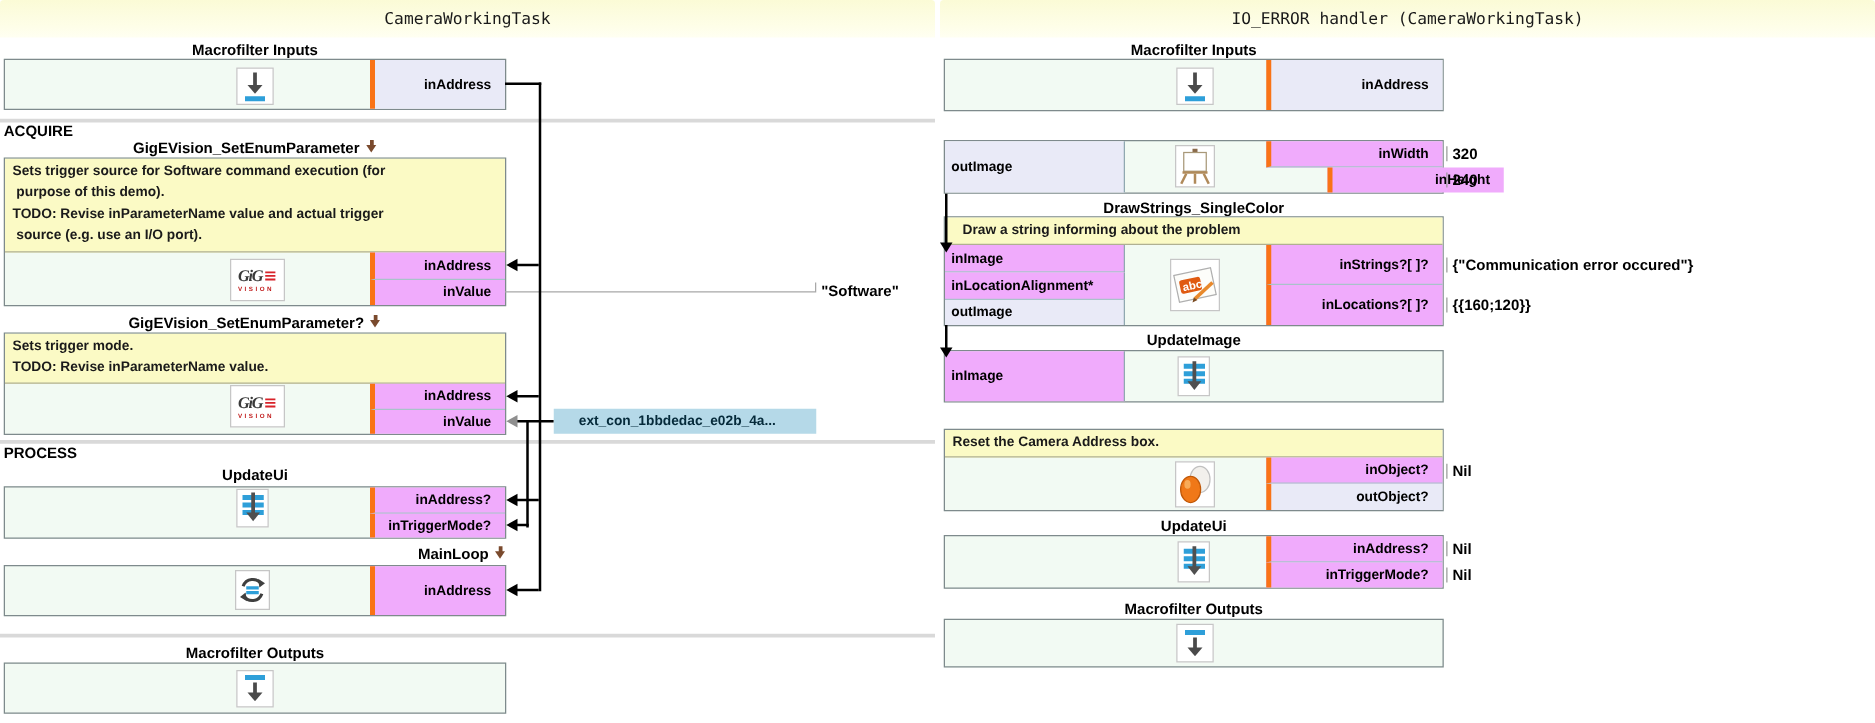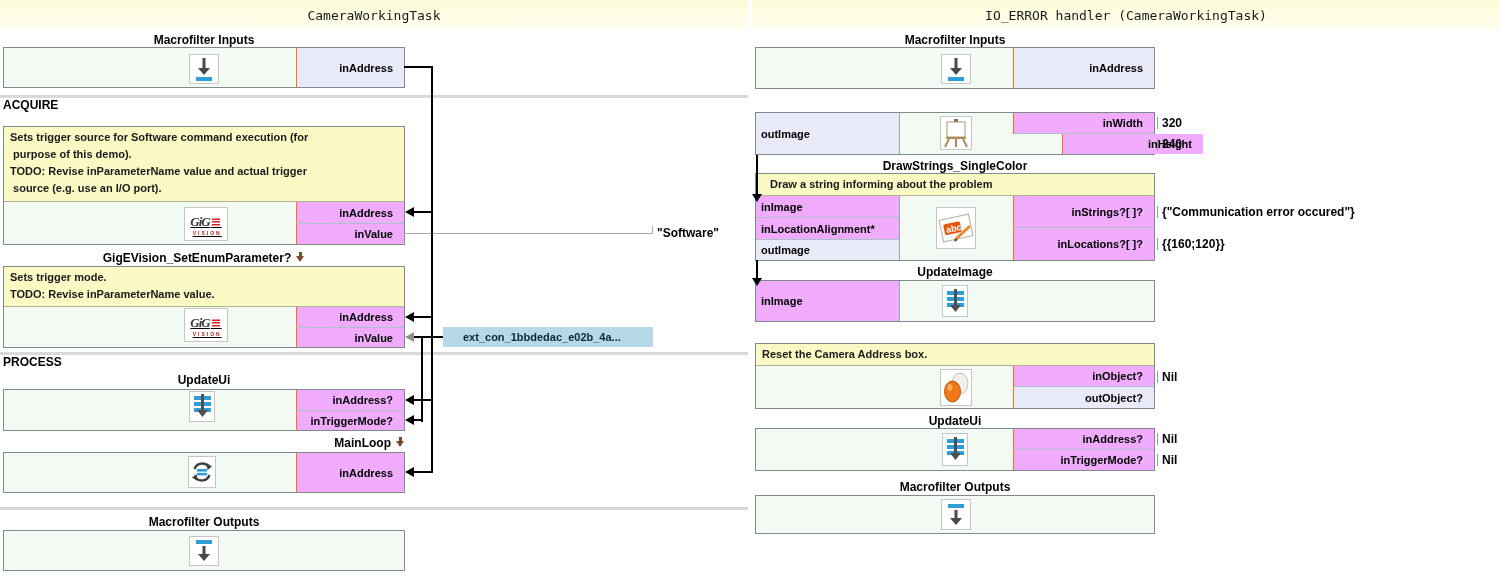--- a/index.html
+++ b/index.html
@@ -12,42 +12,42 @@
   .sec-line{position:absolute;height:3px;background:#D9D9D9;}
   .sec-label{position:absolute;font:bold 12px "Liberation Sans",sans-serif;color:#000;}
   .block{position:absolute;background:#F2FAF3;border:1px solid #7E8A8C;box-sizing:border-box;z-index:1;}
   .comment{position:absolute;background:#FBFAC5;border-bottom:1px solid #B0B092;
            font:bold 11px "Liberation Sans",sans-serif;color:#1a1a1a;
            padding:2px 5px 0 6px;line-height:17px;white-space:pre-wrap;box-sizing:border-box;z-index:2;}
   .port{position:absolute;font:bold 11px "Liberation Sans",sans-serif;color:#000;
         box-sizing:border-box;display:flex;align-items:center;z-index:2;white-space:nowrap;}
   .port.in{background:#f0abfc;}
   .port.out{background:#E9EAF7;}
-  .port.ra{justify-content:flex-end;padding-right:11px;border-left:1px solid #f97316;}
+  .port.ra{justify-content:flex-end;padding-right:11px;border-left:4px solid #f97316;}
   .port.la{justify-content:flex-start;padding-left:5px;border-right:1px solid #90A8B0;}
   .bb{border-bottom:1px solid #A9C2CA;}
   .iconbox{position:absolute;background:#fff;border:1px solid #C6C6C6;box-sizing:border-box;
            display:flex;align-items:center;justify-content:center;z-index:2;}
   .value{position:absolute;font:bold 12px "Liberation Sans",sans-serif;color:#000;white-space:nowrap;z-index:3;}
   .vtick{position:absolute;width:1px;background:#9a9a9a;z-index:3;}
   .wire{position:absolute;background:#000;z-index:5;}
   .gwire{position:absolute;background:#a8a8a8;z-index:4;}
   .arr-l{position:absolute;width:0;height:0;border-top:5px solid transparent;border-bottom:5px solid transparent;
          border-right:9px solid #000;z-index:6;}
   .arr-l.gray{border-right-color:#8f8f8f;}
   .arr-d{position:absolute;width:0;height:0;border-left:5px solid transparent;border-right:5px solid transparent;
          border-top:8px solid #000;z-index:6;}
   .extlabel{position:absolute;background:#B5D9E8;font:bold 11px "Liberation Sans",sans-serif;color:#052A3A;
             line-height:20px;padding-left:20px;box-sizing:border-box;z-index:7;white-space:nowrap;}
   .freeval{position:absolute;font:bold 12px "Liberation Sans",sans-serif;color:#000;z-index:7;white-space:nowrap;}
   .enter-arrow{display:inline-block;position:relative;width:9px;height:11px;margin-left:5px;vertical-align:-1px;}
   .enter-arrow::before{content:"";position:absolute;left:3px;top:0;width:3px;height:5px;background:#7A4A2D;}
   .enter-arrow::after{content:"";position:absolute;left:0;top:4px;width:0;height:0;
        border-left:4.5px solid transparent;border-right:4.5px solid transparent;border-top:6px solid #7A4A2D;}
-  .gige{display:flex;flex-direction:column;align-items:flex-end;line-height:1;text-decoration:underline;}
+  .gige{display:flex;flex-direction:column;align-items:flex-start;line-height:1;}
   .gige .g1 .gt{font:italic bold 13px "Liberation Serif",serif;color:#3a3a3a;letter-spacing:-1px;}
   .gige .g1 .ge{font:bold 13px "DejaVu Sans",sans-serif;color:#D8232A;margin-left:1px;}
   .gige .g2{font:bold 5px "Liberation Sans",sans-serif;color:#C01818;letter-spacing:2px;margin-top:0px;}
 </style>
 </head>
 <body>
 
 <div id="canvas">
 
   <div class="hdr" style="left:0;width:748px;">CameraWorkingTask</div>
@@ -60,20 +60,23 @@
     <svg width="22" height="26" viewBox="0 0 22 26">
       <rect x="9.5" y="2" width="3" height="11" fill="#4a4a4a"></rect>
       <polygon points="5,12 17,12 11,19" fill="#4a4a4a"></polygon>
       <rect x="3" y="21" width="16" height="4" fill="#2E9FD9"></rect>
     </svg>
   </div>
 
   <div class="sec-line" style="left:0;top:95px;width:748px;"></div>
   <div class="sec-label" style="left:3px;top:98px;">ACQUIRE</div>
 
+  <div class="flt-title" style="left:3px;top:111px;width:402px;">
+    <span>GigEVision_SetEnumParameter</span><span class="enter-arrow"></span>
+  </div>
   <div class="block" style="left:3px;top:126px;width:402px;height:119px;"></div>
   <div class="comment" style="left:4px;top:127px;width:400px;height:75px;">Sets trigger source for Software command execution (for
  purpose of this demo).
 TODO: Revise inParameterName value and actual trigger
  source (e.g. use an I/O port).</div>
   <div class="port in ra bb" style="left:296px;top:202px;width:108px;height:22px;">inAddress</div>
   <div class="port in ra" style="left:296px;top:224px;width:108px;height:20px;">inValue</div>
   <div class="iconbox" style="left:184px;top:207px;width:44px;height:34px;">
     <div class="gige">
       <div class="g1"><span class="gt">GiG</span><span class="ge">≡</span></div>

